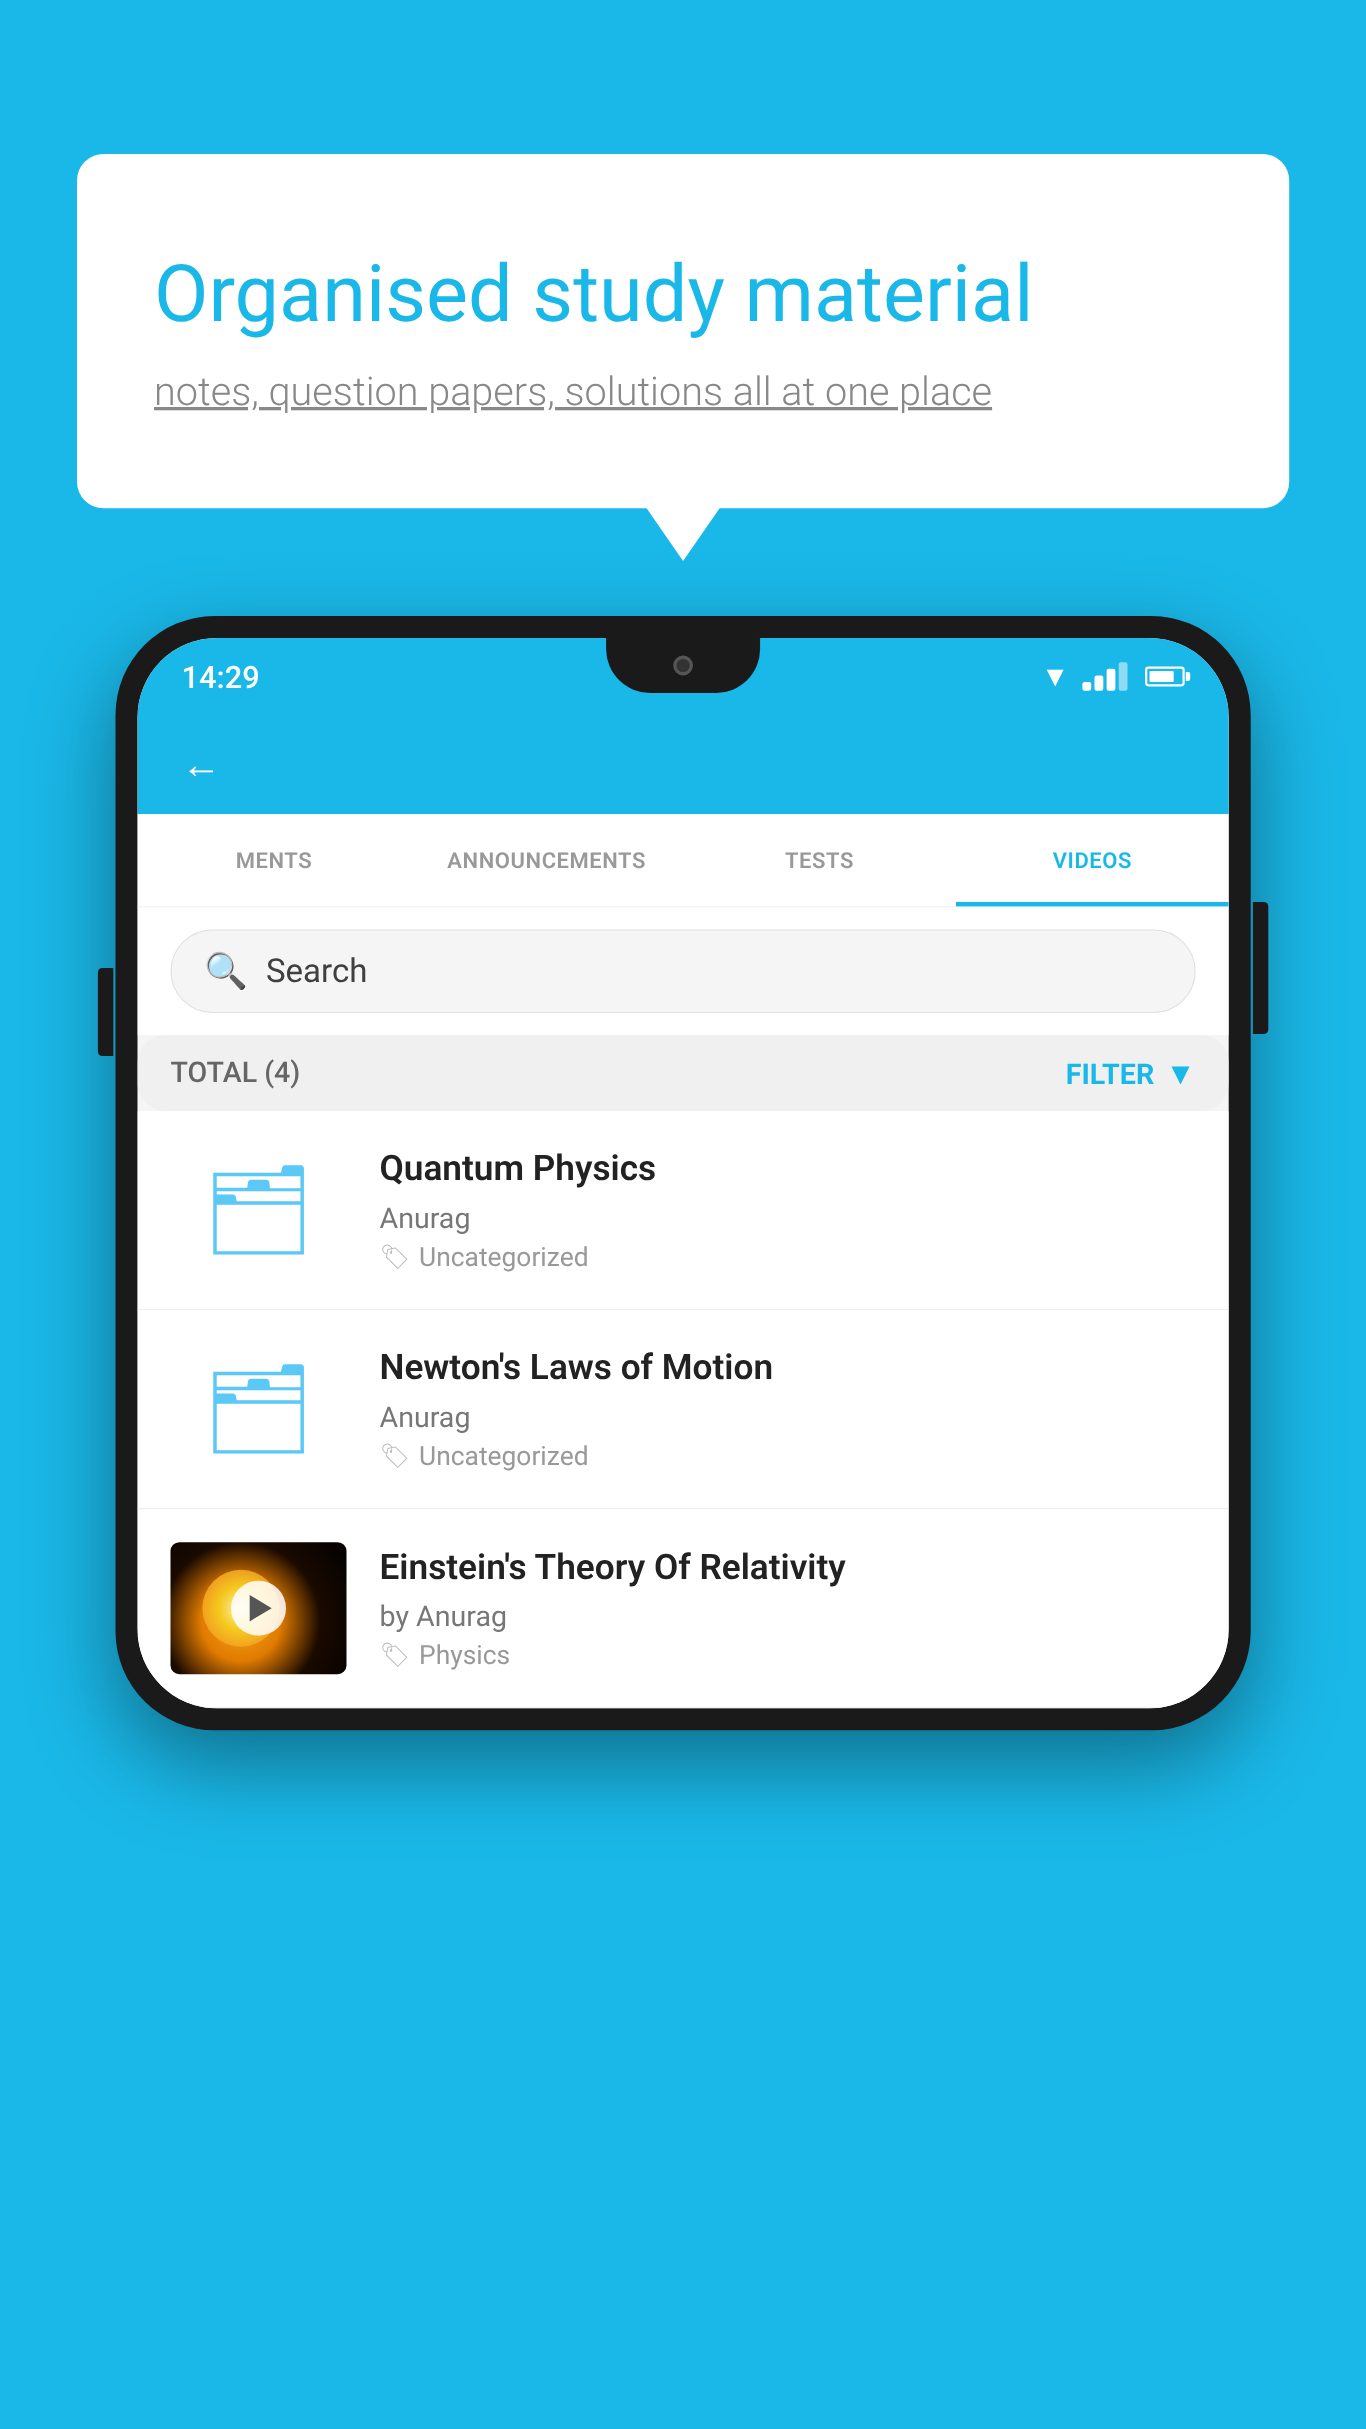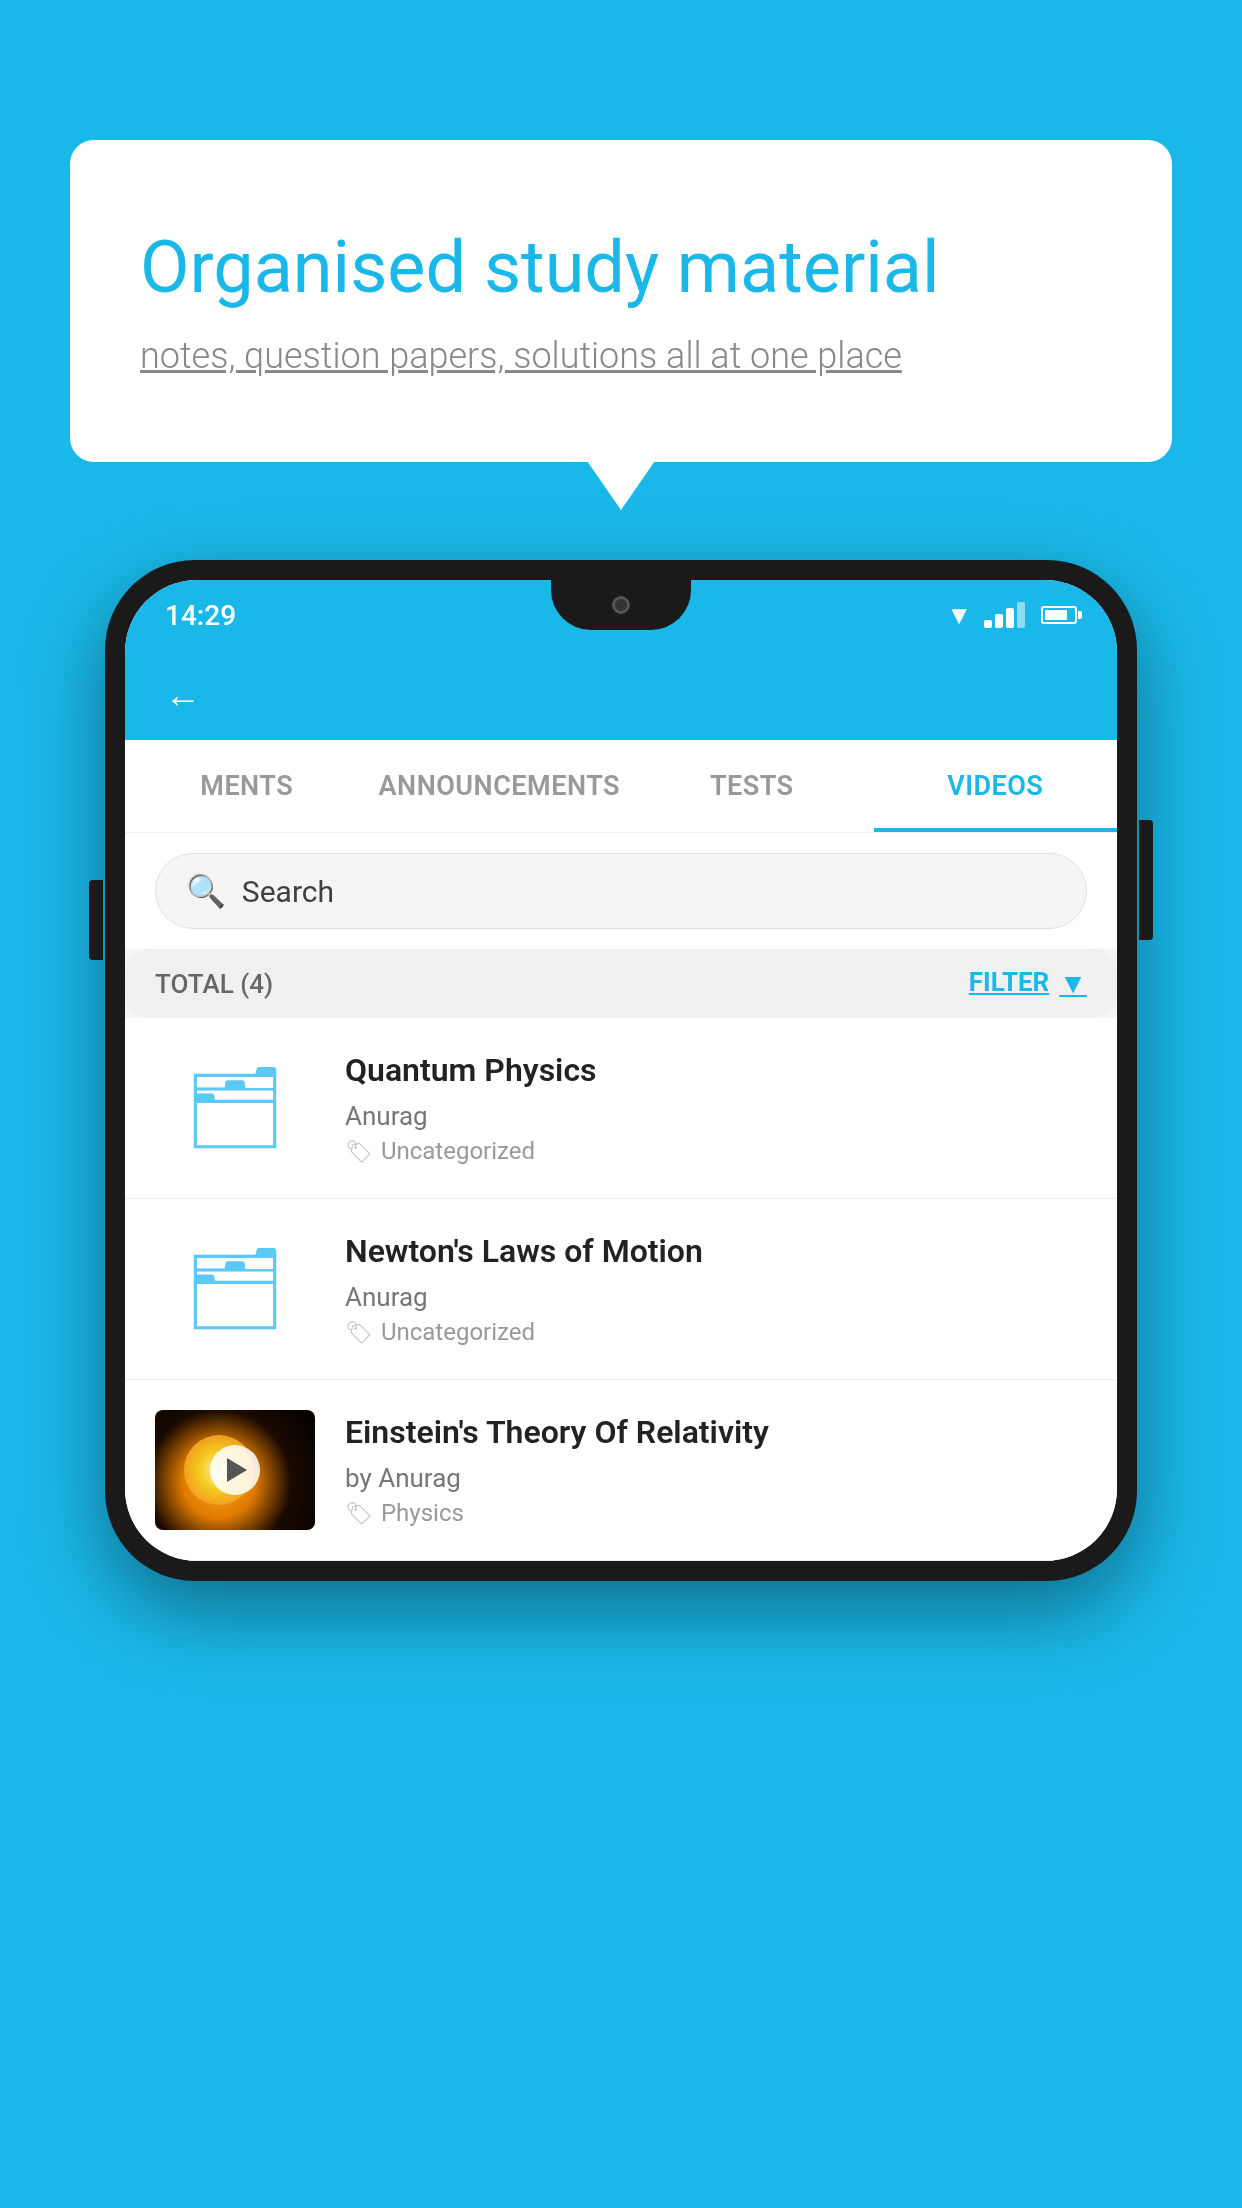--- a/index.html
+++ b/index.html
@@ -228,21 +228,21 @@
     .tabs-bar {
       background: white;
       display: flex;
       border-bottom: 1px solid #eee;
     }
 
     .tab {
       flex: 1;
       padding: 30px 10px;
       text-align: center;
-      font-size: 27px;
+      font-size: 20px;
       color: #999;
       font-weight: 600;
       letter-spacing: 0.5px;
       position: relative;
       cursor: pointer;
     }
 
     .tab.active {
       color: #1ab8e8;
     }
@@ -297,24 +297,23 @@
       color: #666;
       font-size: 26px;
       font-weight: 500;
     }
 
     .filter-btn {
       color: #1ab8e8;
       font-size: 26px;
       font-weight: 700;
       display: flex;
-      align-items: flex-start;
+      align-items: flex-end;
       gap: 10px;
       cursor: pointer;
-      text-decoration: underline;
     }
 
     .filter-funnel {
       color: #1ab8e8;
       font-size: 28px;
     }
 
     
     .video-list {
       background: white;

